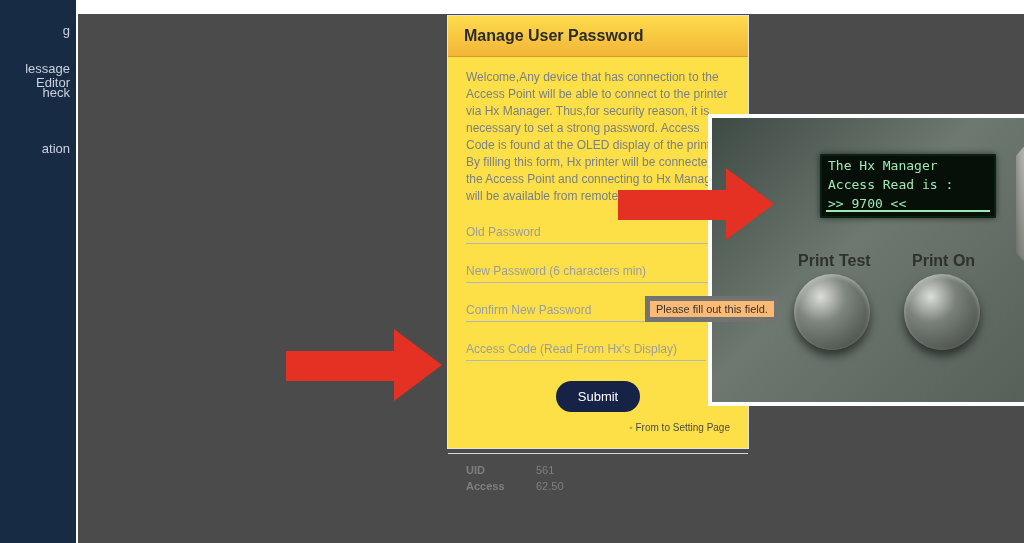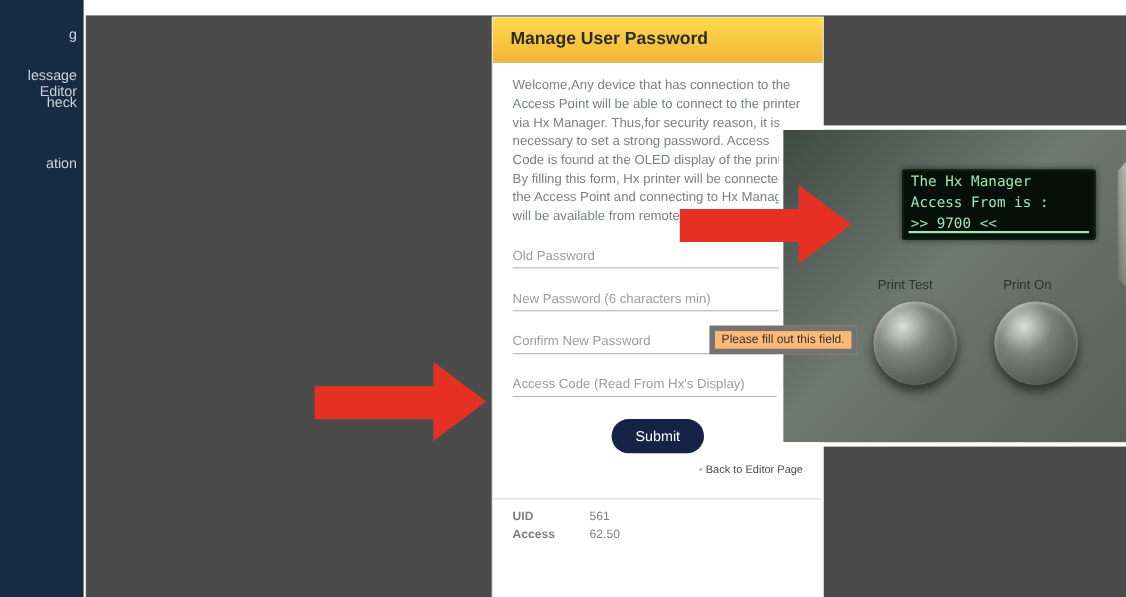--- a/index.html
+++ b/index.html
@@ -7,21 +7,21 @@
   .topbar{position:absolute;left:0;top:0;width:1024px;height:14px;background:#fff;}
 
   
   .sidebar{position:absolute;left:0;top:0;width:76px;height:543px;background:#182b45;color:#cbd2dd;font-size:13px;}
   .sidebar .item{position:absolute;left:0;right:0;padding:0 6px 0 0;text-align:right;line-height:14px;}
 
   
   .canvas{position:absolute;left:78px;top:14px;width:946px;height:529px;background:#4b4b4b;}
 
   
-  .panel{position:absolute;left:370px;top:2px;width:300px;height:527px;background:#ffffff;box-shadow:0 0 0 1px #e3e3e3;}
+  .panel{position:absolute;left:370px;top:2px;width:300px;height:432px;background:#fde047;box-shadow:0 0 0 1px #e3e3e3;}
   .panel-header{display:flex;align-items:center;padding:11px 16px;background:linear-gradient(to bottom,#fddb4c,#f2b637);border-bottom:1px solid #d69f21;}
   .panel-title{font-size:16px;font-weight:600;color:#2b2b2b;}
   .panel-body{padding:12px 18px 0 18px;}
   .welcome{font-size:12px;line-height:17px;color:#7a7f85;}
   .field{margin-top:16px;}
   .field input{width:100%;border:none;border-bottom:1px solid #b6b6b6;font-size:12px;color:#777;padding:4px 0;background:transparent;outline:none;}
   .field input::placeholder{color:#9a9d9f;}
   .field-inline{display:flex;align-items:center;}
   .refresh{width:16px;height:16px;border:1.6px solid #2f5aa0;border-top-color:transparent;border-radius:50%;margin-left:6px;position:relative;flex:0 0 auto;cursor:pointer;}
   .refresh::after{content:"";position:absolute;top:-3px;right:-2px;border:3px solid transparent;border-bottom-color:#2f5aa0;transform:rotate(45deg);}
@@ -39,21 +39,21 @@
   .arrow .head{position:absolute;width:0;height:0;}
 
   
   .photo{position:absolute;left:630px;top:100px;width:380px;height:284px;border:4px solid #fff;background:linear-gradient(135deg,#3e4a44,#6d7870 40%,#525b54 100%);overflow:hidden;z-index:3;}
   .oled{position:absolute;left:108px;top:36px;width:176px;height:64px;background:#061008;border-radius:2px;box-shadow:inset 0 0 0 2px #0c2012,0 0 6px rgba(0,0,0,.6);}
   .oled .ln{color:#9ee8b6;font-family:monospace;font-size:13px;line-height:15px;padding:4px 8px 0 8px;white-space:pre;}
   .oled .bar{position:absolute;left:6px;right:6px;bottom:6px;height:2px;background:#9ee8b6;}
   .knob{position:absolute;width:76px;height:76px;border-radius:50%;background:radial-gradient(circle at 35% 30%,#dcded9 0%,#93989179 35%,#3a3f3a 100%);box-shadow:0 6px 10px rgba(0,0,0,.55), inset 0 2px 4px rgba(255,255,255,.4);}
   .knob.k1{left:82px;top:156px;}
   .knob.k2{left:192px;top:156px;}
-  .klabel{position:absolute;font-size:12px;color:#2e312d;font-weight:400;}
+  .klabel{position:absolute;font-size:16px;color:#2e312d;font-weight:700;}
   .klabel.l1{left:86px;top:134px;}
   .klabel.l2{left:200px;top:134px;}
   .dsub{position:absolute;right:6px;top:26px;width:70px;height:120px;background:linear-gradient(180deg,#b8bab4,#83867f);clip-path:polygon(14% 0,86% 0,100% 10%,100% 90%,86% 100%,14% 100%,0 90%,0 10%);box-shadow:inset 0 0 8px rgba(0,0,0,.4);}
   .dsub::before{content:"";position:absolute;left:12px;top:14px;right:12px;bottom:14px;background:#2b2d2a;border-radius:6px;}
 </style>
 </head>
 <body>
 
 <div class="viewport">
   <div class="topbar"></div>
@@ -82,21 +82,21 @@
         </div>
         <div class="field">
           <input type="password" placeholder="Confirm New Password" style="">
         </div>
         <div class="field field-inline">
           <input type="text" placeholder="Access Code (Read From Hx's Display)" style="">
           <span class="refresh"></span>
         </div>
 
         <button class="submit">Submit</button>
-        <a href="#" class="backlink">Back to Editor Page</a>
+        <a href="#" class="backlink">From to Setting Page</a>
 
         <hr class="footer-sep">
         <div class="footer-row">
           <span class="k">UID</span>
           <span>561</span>
         </div>
         <div class="footer-row">
           <span class="k">Access</span>
           <span>62.50</span>
         </div>
@@ -111,21 +111,21 @@
     </div>
 
     <div class="arrow" style="left:540px;top:154px;width:158px;height:72px;">
       <div class="shaft" style="left:0;top:22px;width:110px;height:30px;"></div>
       <div class="head" style="left:108px;top:0;border-top:36px solid transparent;border-bottom:36px solid transparent;border-left:48px solid #e53123;"></div>
     </div>
 
     <div class="photo">
       <div class="oled">
         <div class="ln">The Hx Manager</div>
-        <div class="ln">Access From is :</div>
+        <div class="ln">Access Read is :</div>
         <div class="ln">&gt;&gt; 9700 &lt;&lt;</div>
         <div class="bar"></div>
       </div>
       <div class="klabel l1">Print Test</div>
       <div class="klabel l2">Print On</div>
       <div class="knob k1"></div>
       <div class="knob k2"></div>
       <div class="dsub"></div>
 
     </div>

